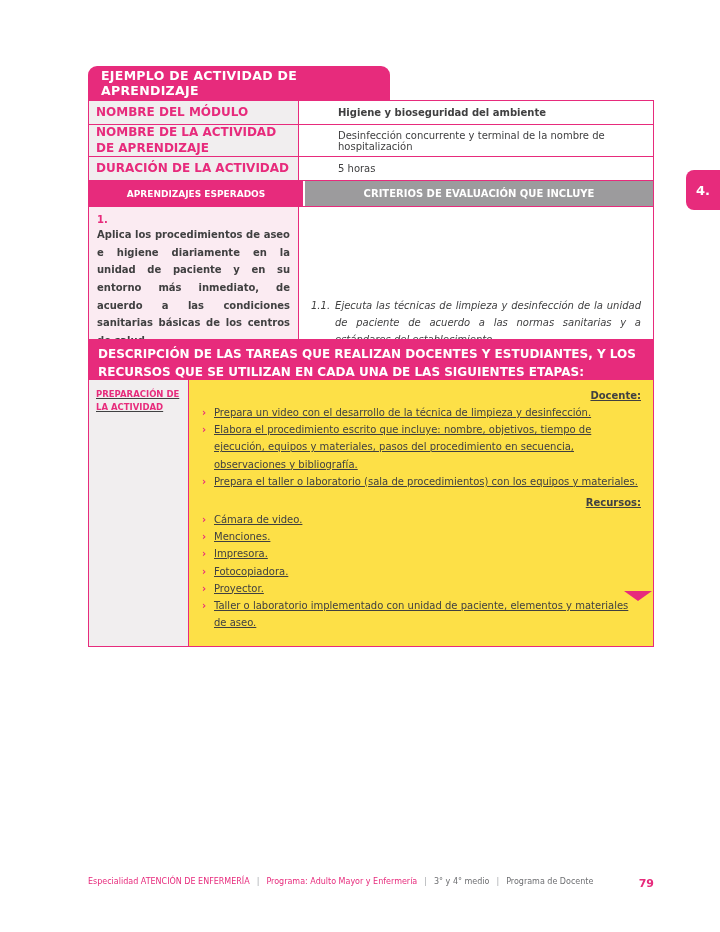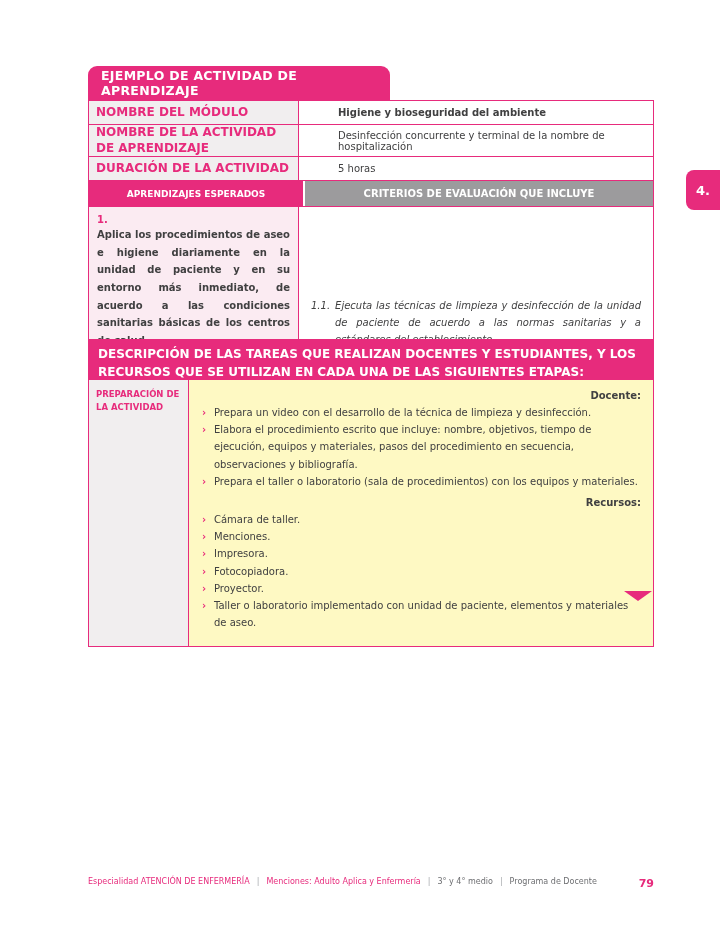--- a/index.html
+++ b/index.html
@@ -117,21 +117,22 @@
     padding: 6px 10px;
   }
 
   
   .table2 {
     position: absolute;
     left: 88px; top: 379px;
     width: 566px; min-height: 212px;
     border: 1px solid var(--pink, #E72B7C);
     display: flex;
-    background: #fef9c3;
+    background: #fde047;
+    text-decoration: underline;
   }
   .prep-label {
     width: 100px;
     background: var(--label_bg, #F1EEEF);
     color: var(--pink, #E72B7C);
     font-size: 8.5px; font-weight: bold;
     padding: 8px 7px;
     border-right: 1px solid var(--pink, #E72B7C);
     line-height: 1.5;
   }
@@ -238,39 +239,39 @@
 
       <div class="subhead">Docente:</div>
       <ul class="blist">
         <li><span class="blt">›</span><span>Prepara un video con el desarrollo de la técnica de limpieza y desinfección.</span></li>
         <li><span class="blt">›</span><span>Elabora el procedimiento escrito que incluye: nombre, objetivos, tiempo de ejecución, equipos y materiales, pasos del procedimiento en secuencia, observaciones y bibliografía.</span></li>
         <li><span class="blt">›</span><span>Prepara el taller o laboratorio (sala de procedimientos) con los equipos y materiales.</span></li>
       </ul>
 
       <div class="subhead">Recursos:</div>
       <ul class="blist">
-        <li><span class="blt">›</span><span>Cámara de taller.</span></li>
+        <li><span class="blt">›</span><span>Cámara de video.</span></li>
         <li><span class="blt">›</span><span>Menciones.</span></li>
         <li><span class="blt">›</span><span>Impresora.</span></li>
         <li><span class="blt">›</span><span>Fotocopiadora.</span></li>
         <li><span class="blt">›</span><span>Proyector.</span></li>
         <li><span class="blt">›</span><span>Taller o laboratorio implementado con unidad de paciente, elementos y materiales de aseo.</span></li>
       </ul>
 
     </div>
   </div>
 
   <div class="continuation-arrow"></div>
 
   <div class="side-tab">4.</div>
 
   <div class="footer">
     <span class="f-pink">Especialidad ATENCIÓN DE ENFERMERÍA</span>
     <span class="f-sep">|</span>
-    <span class="f-pink">Menciones: Adulto Aplica y Enfermería</span>
+    <span class="f-pink">Programa: Adulto Mayor y Enfermería</span>
     <span class="f-sep">|</span>
     <span class="f-gray">3° y 4° medio</span>
     <span class="f-sep">|</span>
     <span class="f-gray">Programa de Docente</span>
     <span class="f-page">79</span>
   </div>
 
 </div>
 
 </body></html>

